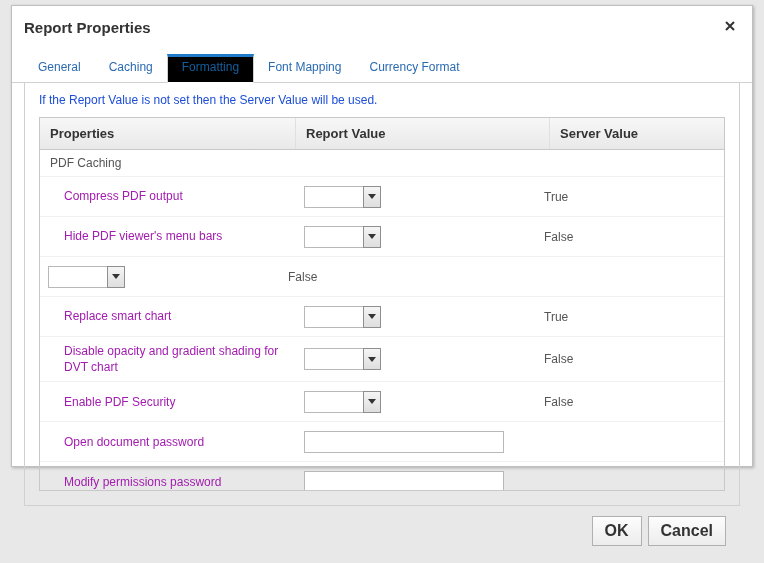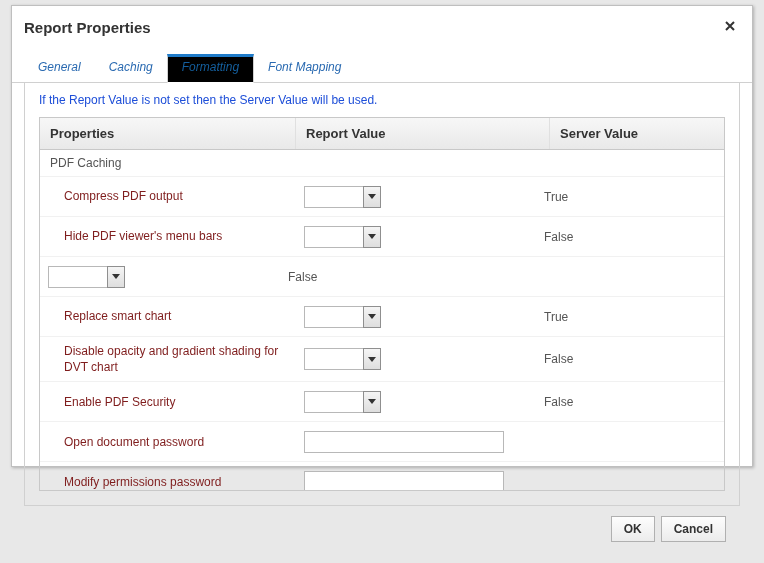--- a/index.html
+++ b/index.html
@@ -44,21 +44,20 @@
     display: flex;
     padding: 14px 12px 0 12px;
     border-bottom: 1px solid #d0d0d0;
   }
   .tab {
     padding: 6px 14px 8px 14px;
     color: #2a6ab1;
     cursor: pointer;
     margin-bottom: -1px;
     font-size: 12px;
-    font-style: italic;
   }
   .tab.active {
     color: #145f9e;
     border-top: 3px solid #1f7bc9;
     border-left: 1px solid #d0d0d0;
     border-right: 1px solid #d0d0d0;
     border-bottom: 1px solid #fff;
     background: #000000;
     padding-top: 3px;
     font-weight: normal;
@@ -108,21 +107,21 @@
   }
   .prop-row {
     display: flex;
     align-items: center;
     border-bottom: 1px solid #f1f1f1;
     min-height: 40px;
   }
   .cell-prop {
     width: 256px;
     padding: 6px 10px 6px 24px;
-    color: #7f1d1d;
+    color: #a21caf;
     line-height: 1.35;
   }
   .cell-report {
     width: 238px;
     padding: 4px 8px;
     display: flex;
     align-items: center;
   }
   .cell-server {
     flex: 1;
@@ -162,21 +161,21 @@
     display: flex;
     justify-content: flex-end;
     gap: 6px;
     padding: 10px 14px 0 14px;
     margin: 0 12px;
   }
   .btn {
     background: linear-gradient(#fdfdfd,#ececec);
     border: 1px solid #b0b0b0;
     padding: 5px 12px;
-    font-size: 12px;
+    font-size: 16px;
     font-weight: bold;
     color: #333;
     cursor: pointer;
   }
 </style>
 </head>
 <body>
 
 <div class="dialog">
 
@@ -187,20 +186,21 @@
           <path d="M2 2 L10 10 M10 2 L2 10" stroke="#333" stroke-width="2" fill="none"></path>
         </svg>
     </div>
   </div>
 
   <div class="tabs">
     <div class="tab">General</div>
     <div class="tab">Caching</div>
     <div class="tab active">Formatting</div>
     <div class="tab">Font Mapping</div>
+    <div class="tab">Currency Format</div>
   </div>
 
   <div class="content-wrap">
     <div class="hint">If the Report Value is not set then the Server Value will be used.</div>
 
     <div class="grid-border">
       <div class="grid-head">
         <div class="gh-cell col-prop">Properties</div>
         <div class="gh-cell col-report">Report Value</div>
         <div class="gh-cell col-server">Server Value</div>

